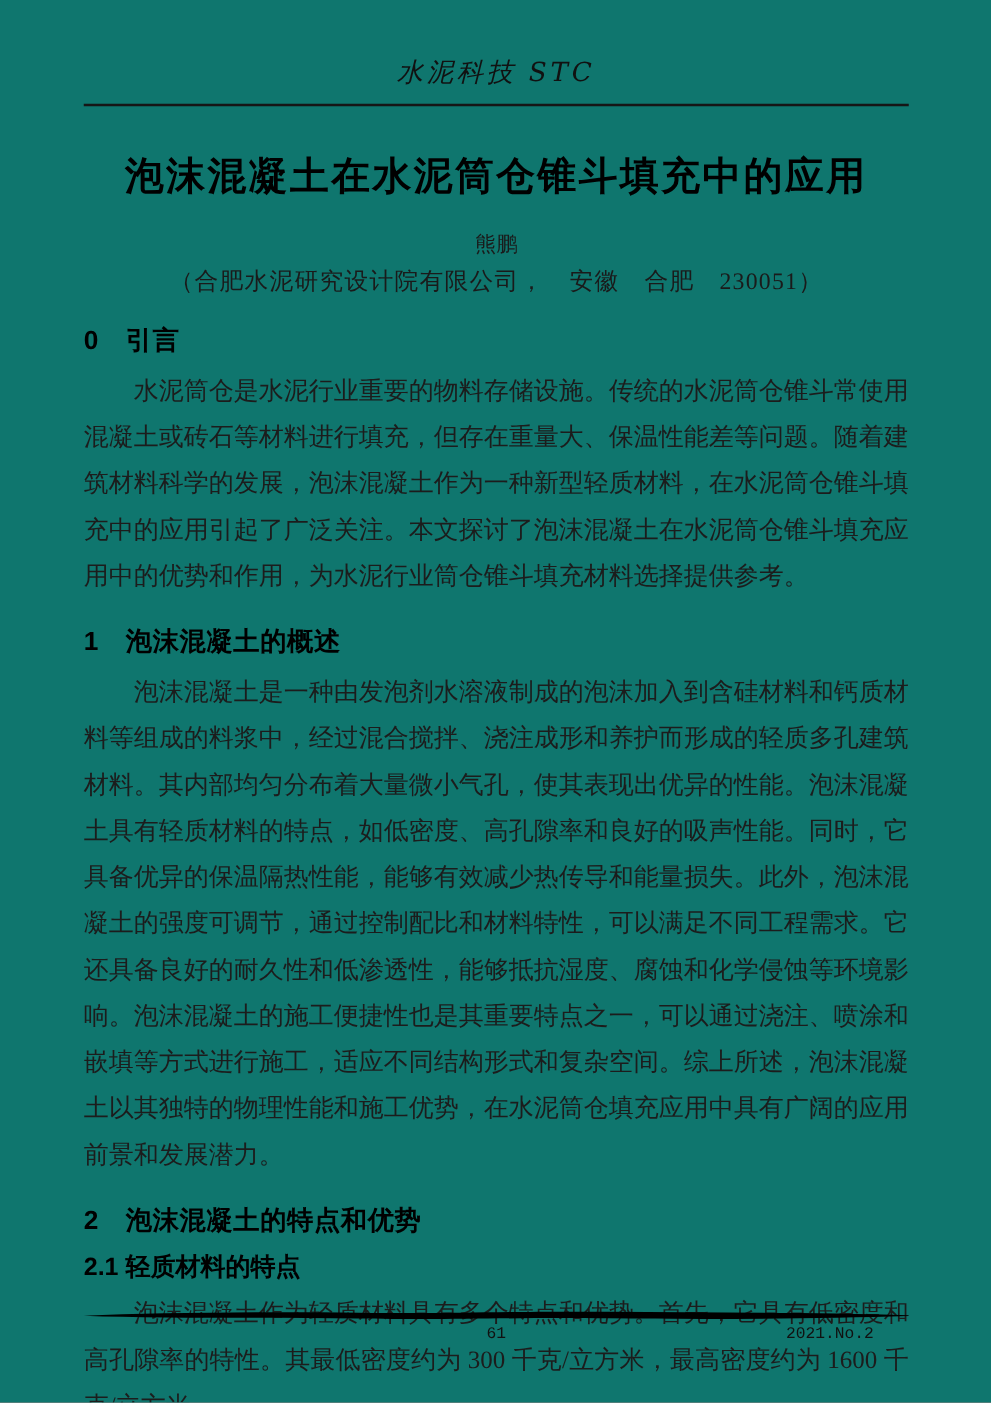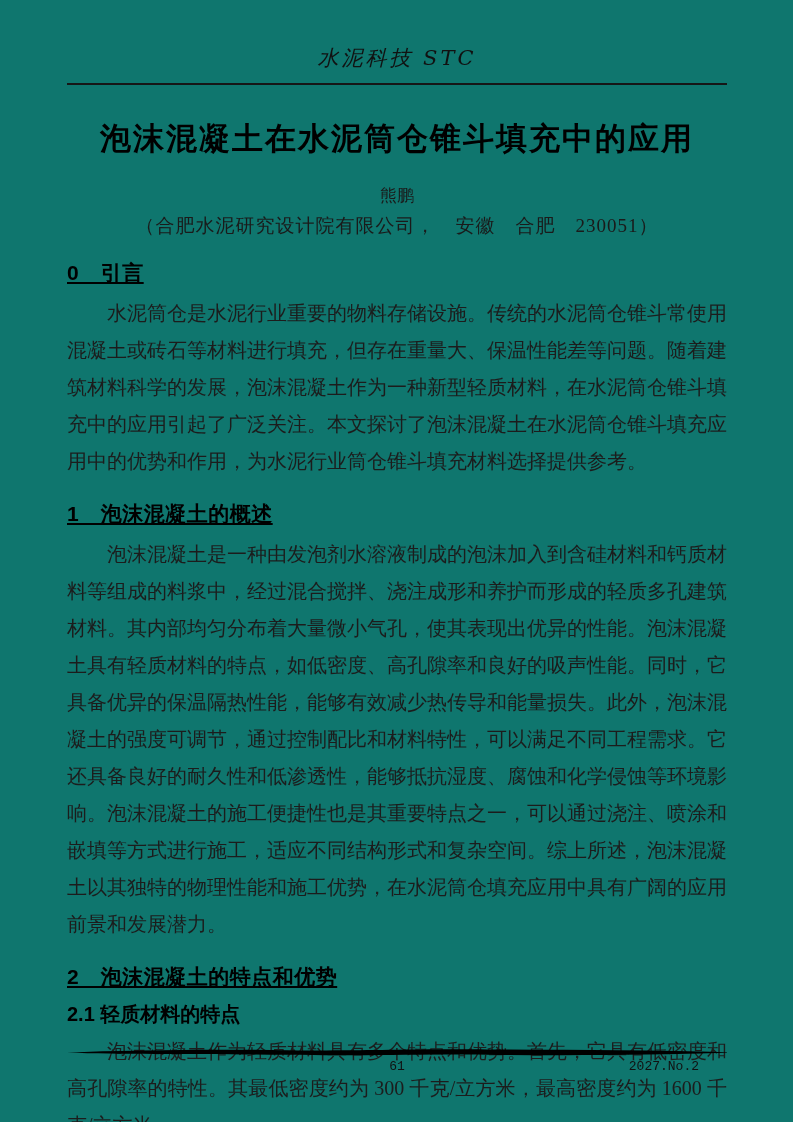--- a/index.html
+++ b/index.html
@@ -25,21 +25,21 @@
     line-height: 24px;
   }
   .header-rule {
     border: none;
     border-top: 2px solid #161616;
     margin: 13px 0 0 0;
   }
   .article-title {
     margin: 34px 0 0 0;
     text-align: center;
-    font-family: Liberation Mono, monospace;
+    font-family: Liberation Serif, serif;
     font-weight: 700;
     font-size: 31px;
     line-height: 44px;
     letter-spacing: 2px;
     color: #000;
   }
   .author {
     margin-top: 22px;
     text-align: center;
     font-size: 17px;
@@ -55,21 +55,20 @@
     color: #1a1a1a;
   }
   .sec-heading {
     margin: 19px 0 7px 0;
     font-family: "Liberation Sans", "DejaVu Sans", sans-serif;
     font-weight: 700;
     font-size: 21px;
     line-height: 30px;
     color: #000;
     letter-spacing: 0.5px;
-    text-decoration: underline;
   }
   .subsec-heading {
     margin: 8px 0 5px 0;
     font-family: "Liberation Sans", "DejaVu Sans", sans-serif;
     font-weight: 700;
     font-size: 20px;
     line-height: 28px;
     color: #000;
   }
   .body-para {
@@ -127,17 +126,17 @@
   <h3 class="subsec-heading">2.1 轻质材料的特点</h3>
 
   <p class="body-para">泡沫混凝土作为轻质材料具有多个特点和优势。首先，它具有低密度和高孔隙率的特性。其最低密度约为 300 千克/立方米，最高密度约为 1600 千克/立方米。</p>
 
   <div class="footer">
     <svg class="footer-rule" viewBox="0 0 660 10" preserveAspectRatio="none" aria-hidden="true">
       <path fill="#000000" d="M0 5 C 60 2.5, 140 1.2, 220 2.4 C 300 3.6, 335 0.8, 420 1.6 C 500 2.4, 585 2.2, 660 4.6 L 660 5.4 C 585 7.8, 500 8.6, 420 7.4 C 335 6.4, 300 9.2, 220 7.6 C 140 6.4, 60 7.6, 0 5 Z"></path>
     </svg>
     <div class="footer-row">
       <span class="page-number">61</span>
-      <span class="issue-label">2027.No.2</span>
+      <span class="issue-label">2021.No.2</span>
     </div>
   </div>
 
 </div>
 
 </body></html>

